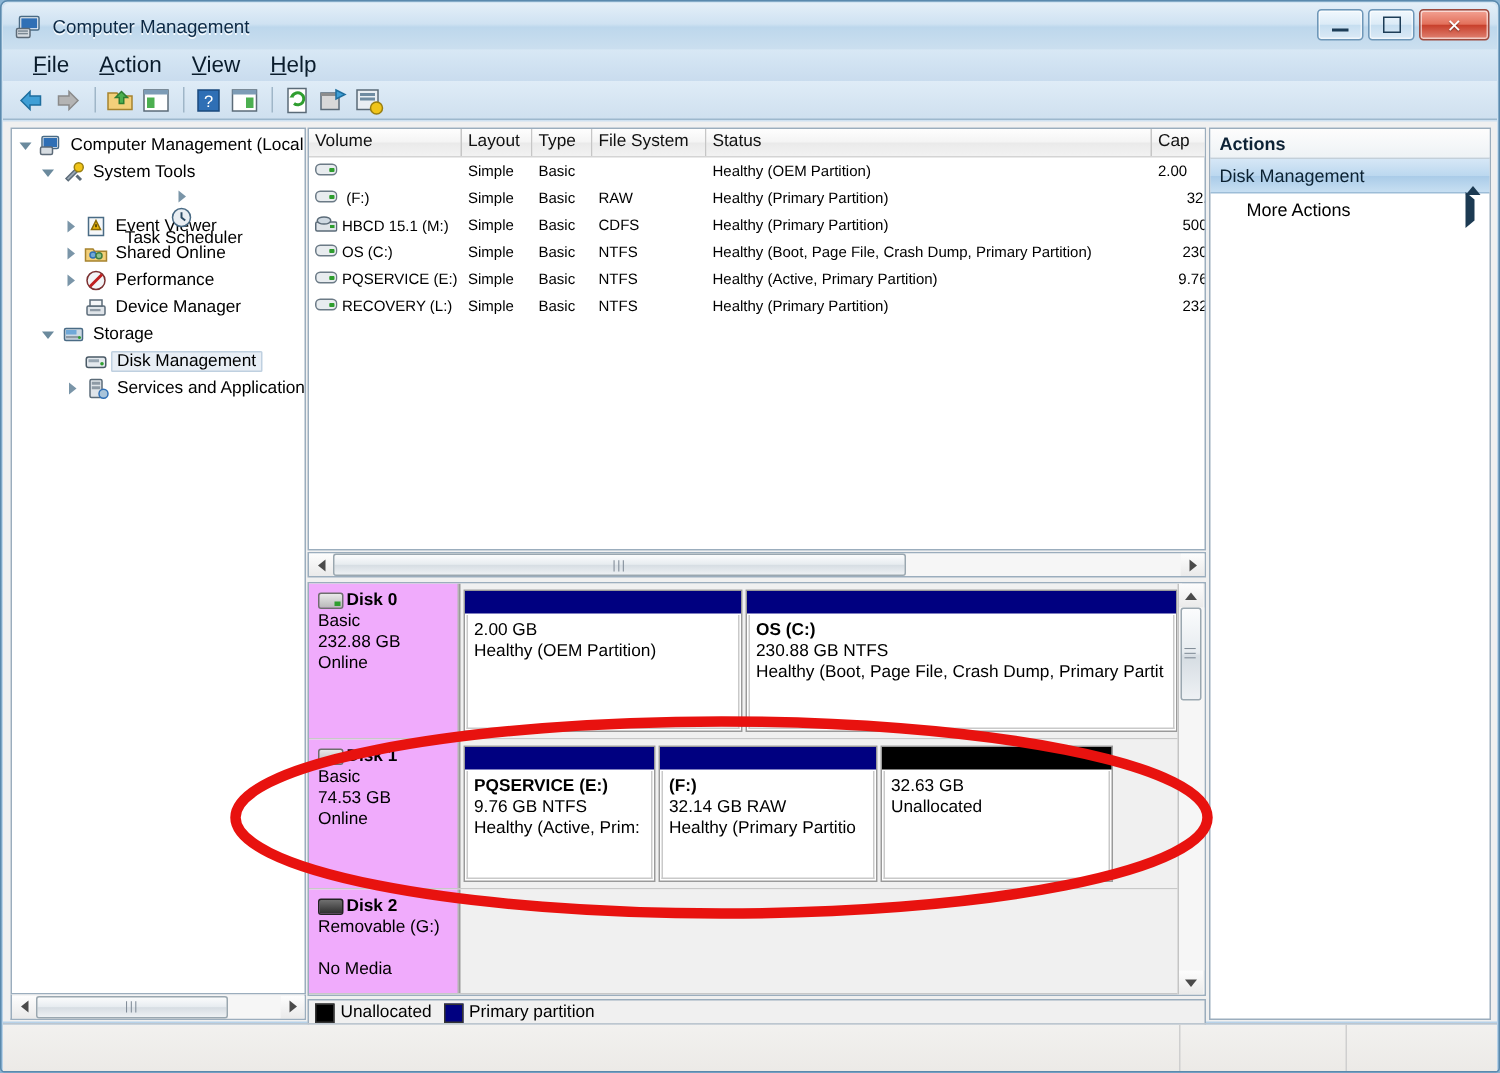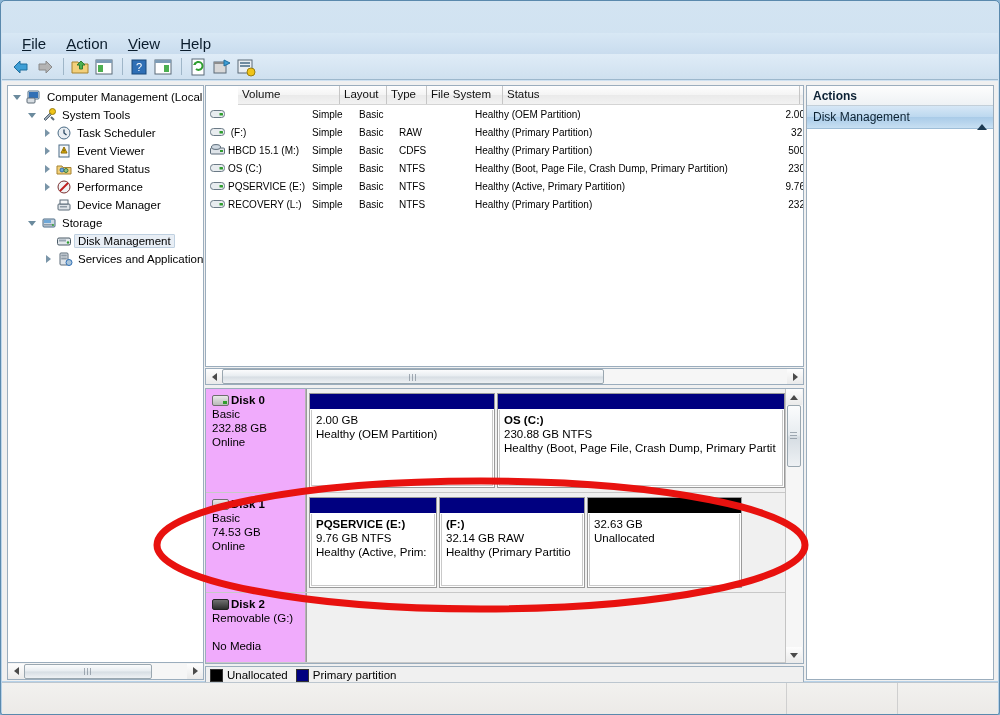--- a/index.html
+++ b/index.html
@@ -109,21 +109,20 @@
   #center{
     position:absolute;left:203px;top:4px;width:599px;height:595px;
   }
   #listpane{
     position:absolute;left:0;top:0;width:599px;height:282px;
     background:#fff;border:1px solid #9badbd;box-sizing:border-box;overflow:hidden;
   }
   #colheader{
     display:flex;height:18px;border-bottom:1px solid #d4d4d4;
     background:linear-gradient(to bottom,#fdfdfd,#f0f0f0);
-    margin-left:32px;
   }
   .colh{
     box-sizing:border-box;border-right:1px solid #c6c6c6;
     font-size:11.5px;color:#111;padding:2px 0 0 4px;
     background:linear-gradient(to bottom,#fefefe 0%,#f4f4f4 48%,#eaeaea 52%,#f2f2f2 100%);
     white-space:nowrap;overflow:hidden;
   }
   .vrow{display:flex;height:18px;align-items:center;font-size:10px;color:#000;}
   .vcell{box-sizing:border-box;padding-left:4px;white-space:nowrap;overflow:hidden;}
   .volicon{
@@ -247,20 +246,43 @@
   #statusbar .sbseg{width:1px;height:100%;background:#cfcfcf;}
 
   
   #annot{position:absolute;left:0;top:0;width:1000px;height:715px;pointer-events:none;}
 </style>
 </head>
 <body>
 
 <div id="window">
 
+  <div id="titlebar">
+    <span id="titleicon">
+      <svg width="18" height="18" viewBox="0 0 18 18">
+        <rect x="3" y="2" width="13" height="9" rx="1" fill="#f2f6fa" stroke="#4a6b85"></rect>
+        <rect x="4.2" y="3.2" width="10.6" height="6.6" fill="#2f6fb5"></rect>
+        <rect x="1" y="10" width="9" height="6" rx="1" fill="#d7dde2" stroke="#5c6a77"></rect>
+        <rect x="2" y="11.2" width="6.6" height="1" fill="#7b8893"></rect>
+        <rect x="2" y="12.9" width="6.6" height="1" fill="#7b8893"></rect>
+      </svg>
+    </span>
+    <span id="titletext">Computer Management</span>
+    <div class="wbtns">
+      <div class="wbtn">
+          <span class="mini-box"></span>
+        </div>
+      <div class="wbtn">
+          <span class="max-box"></span>
+        </div>
+      <div class="wbtn close">
+          <span class="glyph">✕</span>
+        </div>
+    </div>
+  </div>
 
   <div id="menubar">
     <div class="menu-item"><u>F</u><span title="File">ile</span></div>
     <div class="menu-item"><u>A</u>ction</div>
     <div class="menu-item"><u>V</u>iew</div>
     <div class="menu-item"><u>H</u>elp</div>
   </div>
 
   <div id="toolbar">
     <span class="tbicon">
@@ -341,21 +363,21 @@
           </div>
           <div class="tnode" style="padding-left: 19px;">
             <span class="expander open"></span>
             <span class="ticon"><svg width="16" height="16" viewBox="0 0 16 16">
                 <path d="M3 12 L9 6 l1.5 1.5 L4.5 13.5 Z" fill="#9aa7b3" stroke="#5b6b78"></path>
                 <circle cx="11.5" cy="4.5" r="3" fill="#f0c419" stroke="#9a7f10"></circle>
                 <path d="M10 10 l3 3" stroke="#5b6b78" stroke-width="2"></path>
               </svg></span>
             <span class="tlabel">System Tools</span>
           </div>
-          <div class="tnode" style="padding-left: 34px;">
+          <div class="tnode" style="padding-left: 34px; flex-direction: column;">
             <span class="expander closed"></span>
             <span class="ticon"><svg width="16" height="16" viewBox="0 0 16 16">
                 <circle cx="8" cy="8" r="6" fill="#e9eef3" stroke="#4a6b85"></circle>
                 <path d="M8 4.5 V8 l2.5 2" stroke="#2b4a63" stroke-width="1.3" fill="none"></path>
               </svg></span>
             <span class="tlabel">Task Scheduler</span>
           </div>
           <div class="tnode" style="padding-left: 34px;">
             <span class="expander closed"></span>
             <span class="ticon"><svg width="16" height="16" viewBox="0 0 16 16">
@@ -365,21 +387,21 @@
               </svg></span>
             <span class="tlabel">Event Viewer</span>
           </div>
           <div class="tnode" style="padding-left: 34px;">
             <span class="expander closed"></span>
             <span class="ticon"><svg width="16" height="16" viewBox="0 0 16 16">
                 <path d="M1 5 h5 l1 1.5 H15 V13 H1 Z" fill="#f3d07a" stroke="#a6832e"></path>
                 <circle cx="6" cy="9" r="2" fill="#6fa8d8" stroke="#2f6fb5"></circle>
                 <circle cx="10" cy="9.5" r="2" fill="#8fc08f" stroke="#3f7f3f"></circle>
               </svg></span>
-            <span class="tlabel">Shared Status</span>
+            <span class="tlabel">Shared Online</span>
           </div>
           <div class="tnode" style="padding-left: 34px;">
             <span class="expander closed"></span>
             <span class="ticon"><svg width="16" height="16" viewBox="0 0 16 16">
                 <circle cx="8" cy="8" r="6" fill="#f2f4f6" stroke="#7a3030"></circle>
                 <path d="M4 12 L12 4" stroke="#c01f1f" stroke-width="2"></path>
               </svg></span>
             <span class="tlabel">Performance</span>
           </div>
           <div class="tnode" style="padding-left: 34px;">
@@ -450,21 +472,21 @@
         <div id="volrows">
             <div class="vrow">
               <div class="vcell" style="flex: 0 0 102px;"><span class="volicon"><svg width="15" height="10" viewBox="0 0 15 10">
                     <rect x="0.5" y="1.5" width="14" height="7" rx="3" fill="#e8ecef" stroke="#6b7a86"></rect>
                     <rect x="9.5" y="4" width="3.5" height="2.6" rx="0.6" fill="#2f9e2f"></rect>
                   </svg></span><span></span></div>
               <div class="vcell" style="flex: 0 0 47px;">Simple</div>
               <div class="vcell" style="flex: 0 0 40px;">Basic</div>
               <div class="vcell" style="flex: 0 0 76px;"></div>
               <div class="vcell" style="flex: 0 0 297px;">Healthy (OEM Partition)</div>
-              <div class="vcell" style="flex: 0 0 37px; text-align: right;">2.00</div>
+              <div class="vcell" style="flex: 0 0 37px; ">2.00</div>
             </div>
             <div class="vrow">
               <div class="vcell" style="flex: 0 0 102px;"><span class="volicon"><svg width="15" height="10" viewBox="0 0 15 10">
                     <rect x="0.5" y="1.5" width="14" height="7" rx="3" fill="#e8ecef" stroke="#6b7a86"></rect>
                     <rect x="9.5" y="4" width="3.5" height="2.6" rx="0.6" fill="#2f9e2f"></rect>
                   </svg></span><span> (F:)</span></div>
               <div class="vcell" style="flex: 0 0 47px;">Simple</div>
               <div class="vcell" style="flex: 0 0 40px;">Basic</div>
               <div class="vcell" style="flex: 0 0 76px;">RAW</div>
               <div class="vcell" style="flex: 0 0 297px;">Healthy (Primary Partition)</div>
@@ -637,20 +659,26 @@
           </span>
         </div>
     </div>
 
     <div id="actions">
       <div id="actions-title">Actions</div>
       <div id="actions-group">
         <span>Disk Management</span>
         <span class="caret"><span class="tri-up"></span></span>
       </div>
+      <div id="action-items">
+          <div class="action-item">
+            <span>More Actions</span>
+            <span class="caret"><span class="tri-right"></span></span>
+          </div>
+        </div>
     </div>
 
   </div>
 
   <div id="statusbar">
     <div style="flex:1 1 780px;height:100%;"></div>
     <div class="sbseg"></div>
     <div style="flex:0 0 110px;height:100%;"></div>
     <div class="sbseg"></div>
     <div style="flex:0 0 100px;height:100%;"></div>

